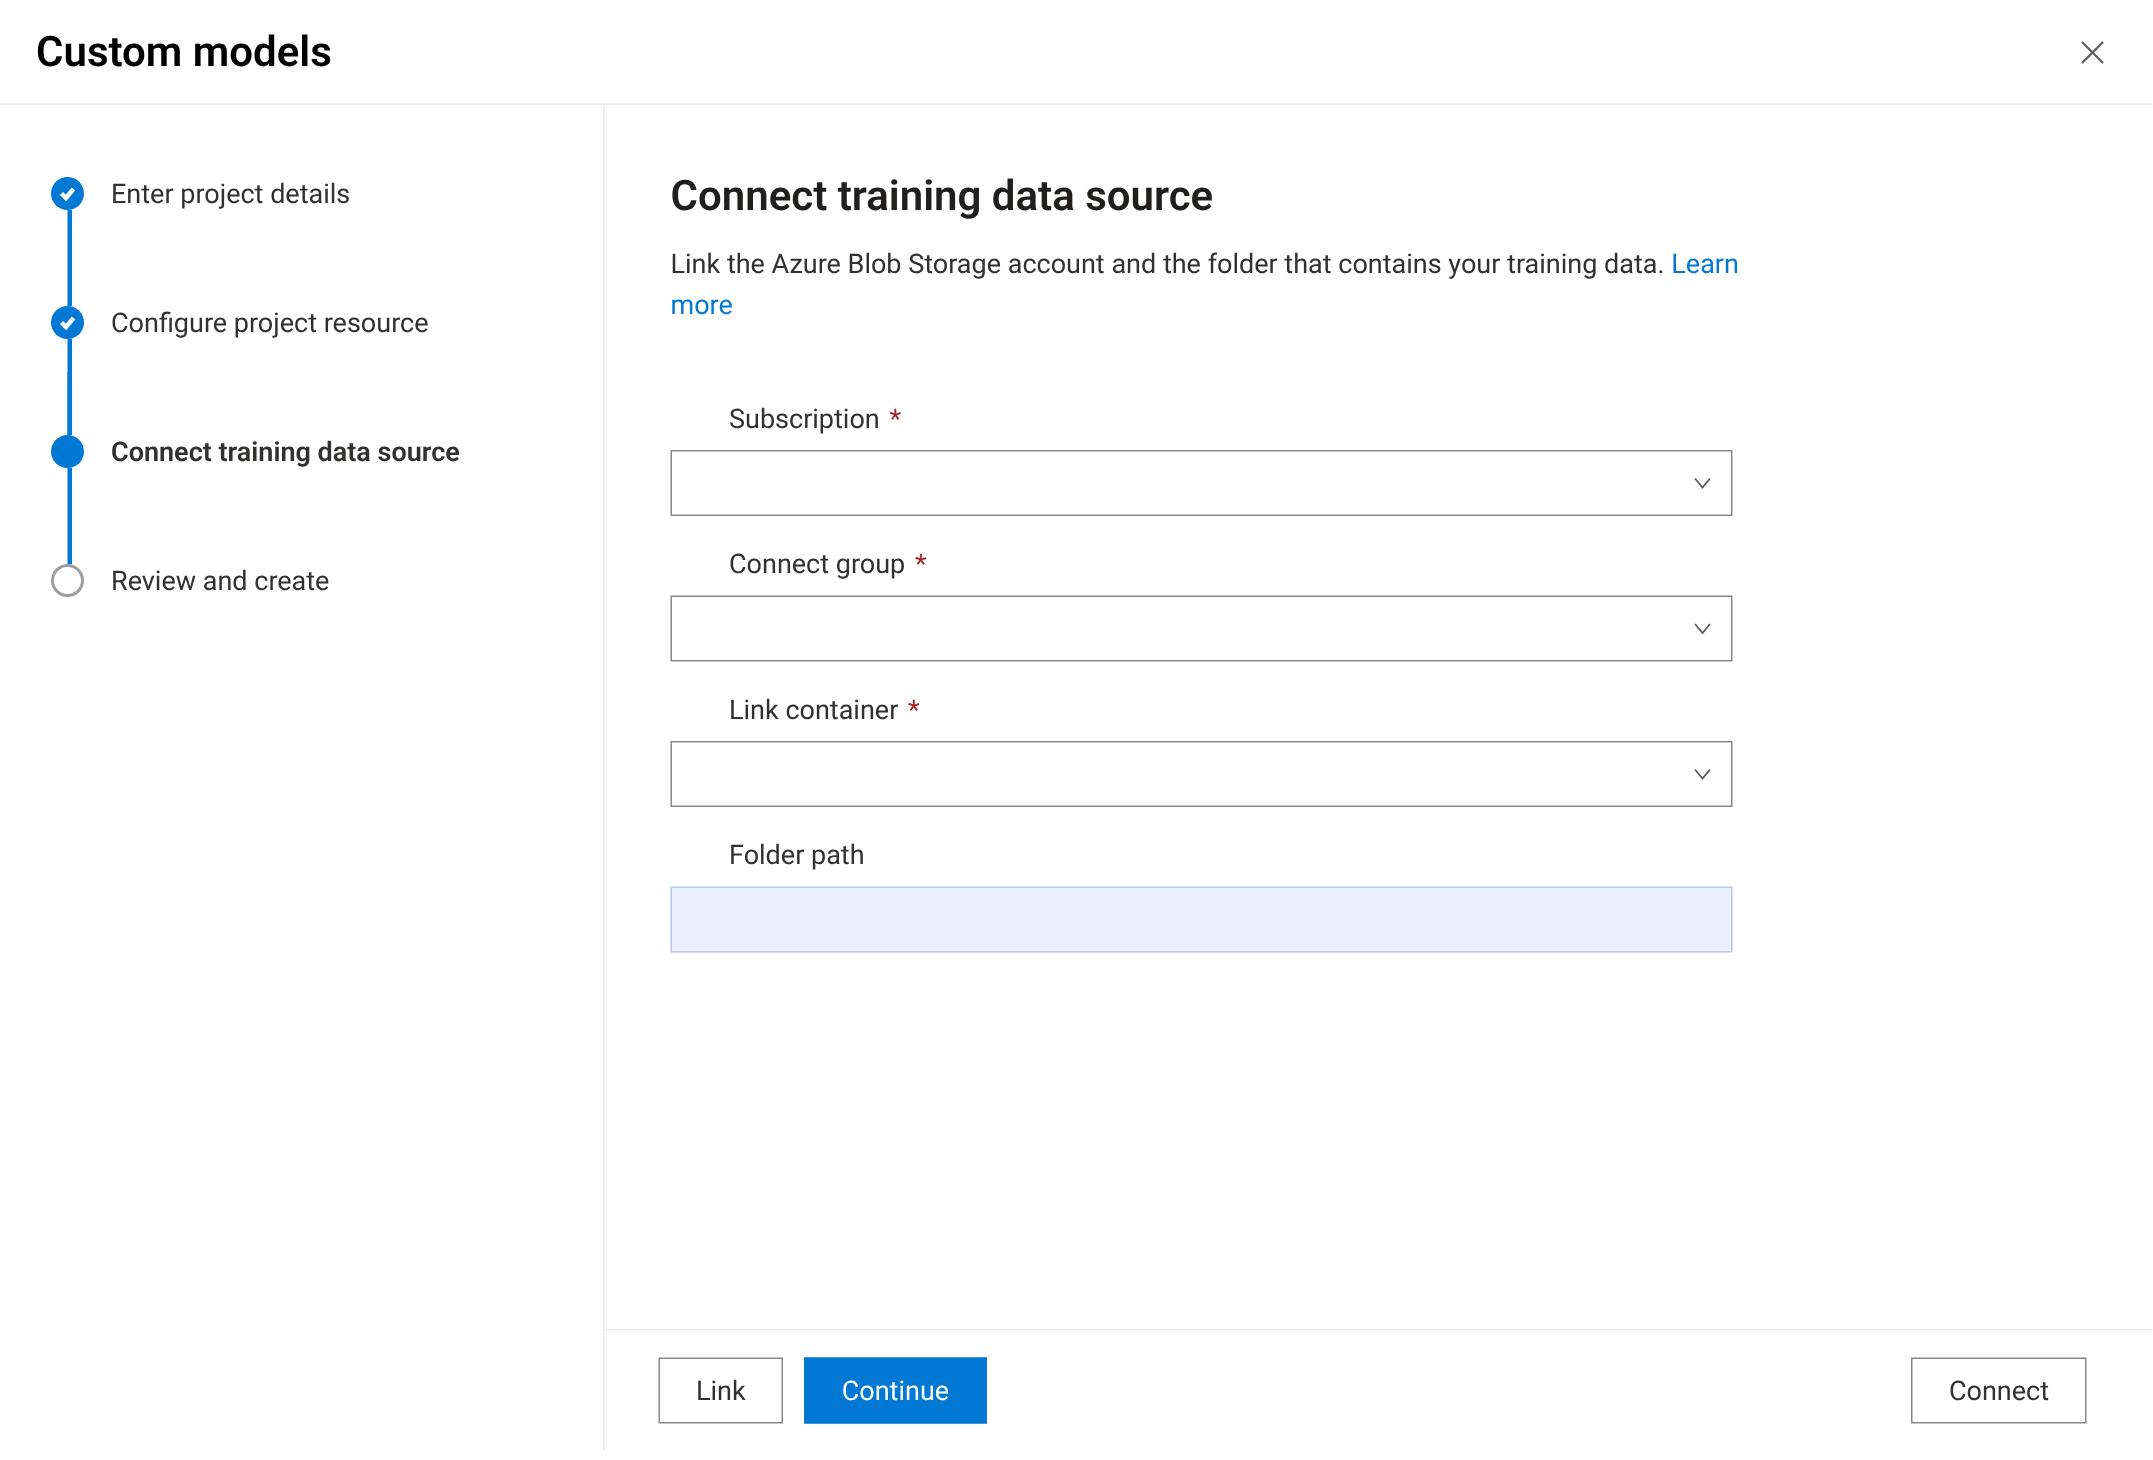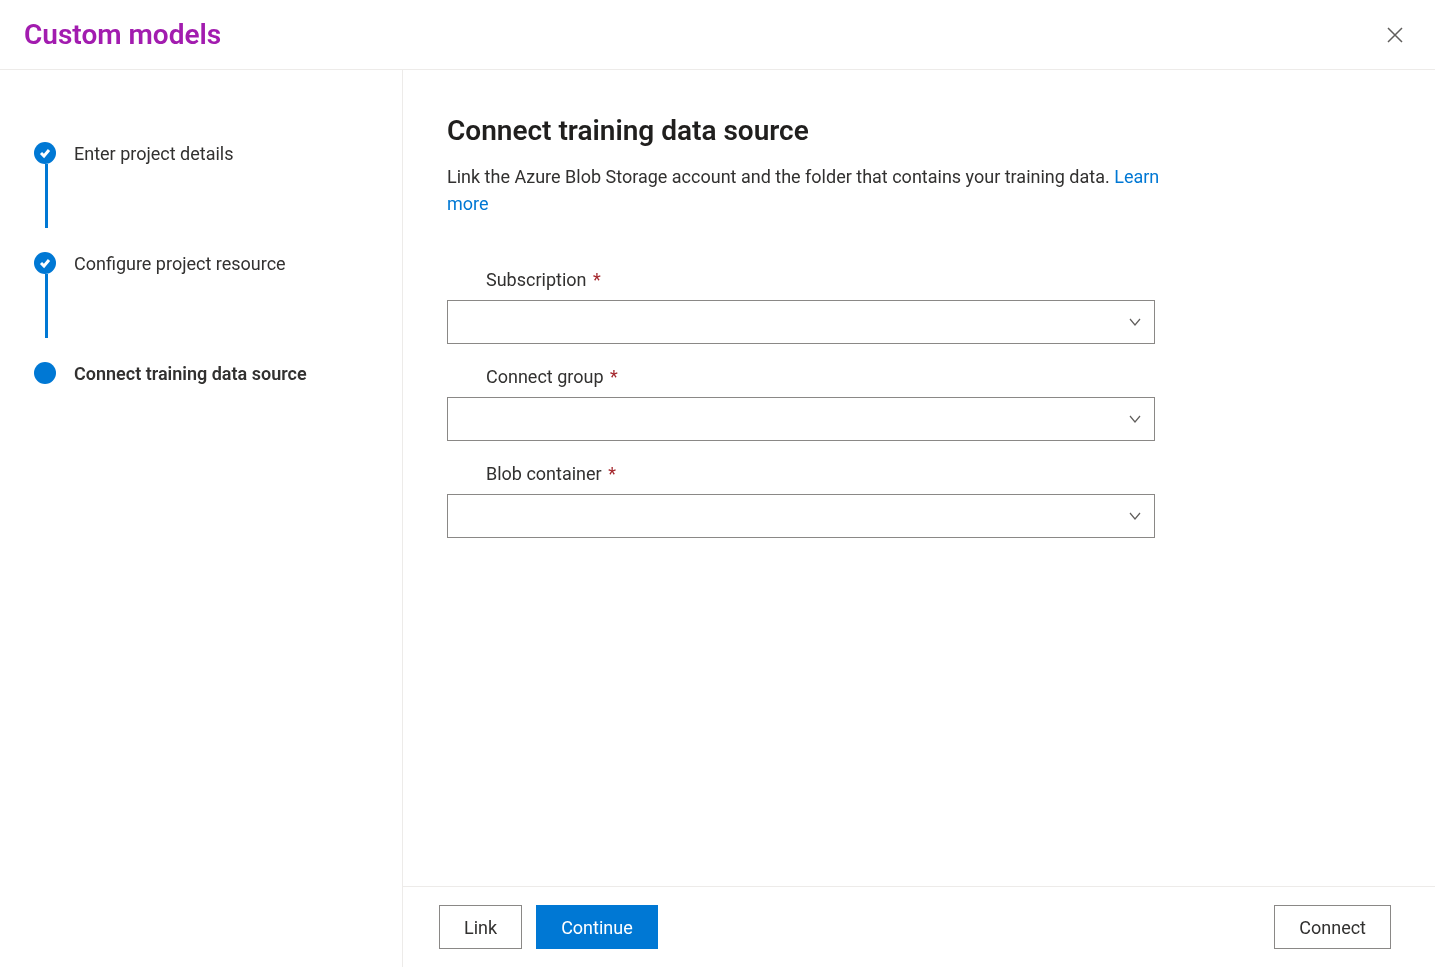--- a/index.html
+++ b/index.html
@@ -16,21 +16,21 @@
   .header {
     display: flex;
     align-items: center;
     justify-content: space-between;
     padding: 18px 24px 18px 24px;
     border-bottom: 1px solid #edebe9;
   }
   .header h1 {
     font-size: 28px;
     font-weight: 600;
-    color: #a21caf;
+    color: #000000;
   }
   .close-btn {
     width: 32px;
     height: 32px;
     display: flex;
     align-items: center;
     justify-content: center;
     cursor: pointer;
     color: #605e5c;
   }
@@ -47,21 +47,20 @@
     border-right: 1px solid #edebe9;
   }
 
   .steps { position: relative; }
   .step {
     display: flex;
     align-items: center;
     gap: 18px;
     position: relative;
     padding-bottom: 64px;
-    margin-top: 24px;
   }
   .step:last-child { padding-bottom: 0; }
   .step-line {
     position: absolute;
     left: 10.5px;
     top: 22px;
     bottom: 0;
     width: 3px;
     background: #0078d4;
   }
@@ -225,20 +224,24 @@
             </svg>
         </div>
         <div class="step-label">Configure project resource</div>
       </div>
       <div class="step active">
         <div class="step-line" style="background:#0078d4; top:-42px; height:42px; bottom:auto;"></div>
         <div class="step-line" style="background:#0078d4;"></div>
         <div class="step-indicator"></div>
         <div class="step-label">Connect training data source</div>
       </div>
+      <div class="step upcoming no-line" style="padding-bottom:0">
+        <div class="step-indicator"></div>
+        <div class="step-label">Review and create</div>
+      </div>
     </div>
   </div>
 
   <div class="main">
     <div class="content">
       <h2>Connect training data source</h2>
       <p class="description">
         <span>Link the Azure Blob Storage account and the folder that contains your training data. </span><a href="#">Learn more</a>
       </p>
 
@@ -257,29 +260,33 @@
         <div class="select-wrap">
           <span></span>
           <svg class="chev" viewBox="0 0 14 14">
               <path d="M2 4 L7 10 L12 4" stroke="currentColor" stroke-width="1.2" fill="none"></path>
             </svg>
         </div>
       </div>
 
 
       <div class="form-group">
-        <label class="form-label"><span>Blob container</span> <span class="req">*</span></label>
+        <label class="form-label"><span>Link container</span> <span class="req">*</span></label>
         <div class="select-wrap">
           <span></span>
           <svg class="chev" viewBox="0 0 14 14">
               <path d="M2 4 L7 10 L12 4" stroke="currentColor" stroke-width="1.2" fill="none"></path>
             </svg>
         </div>
       </div>
 
+      <div class="form-group">
+        <label class="form-label">Folder path</label>
+        <input class="text-input highlight" value="" style="">
+      </div>
     </div>
 
     <div class="footer">
       <div class="footer-left">
         <button class="btn">Link</button>
         <button class="btn primary">Continue</button>
       </div>
       <button class="btn">Connect</button>
     </div>
   </div>

